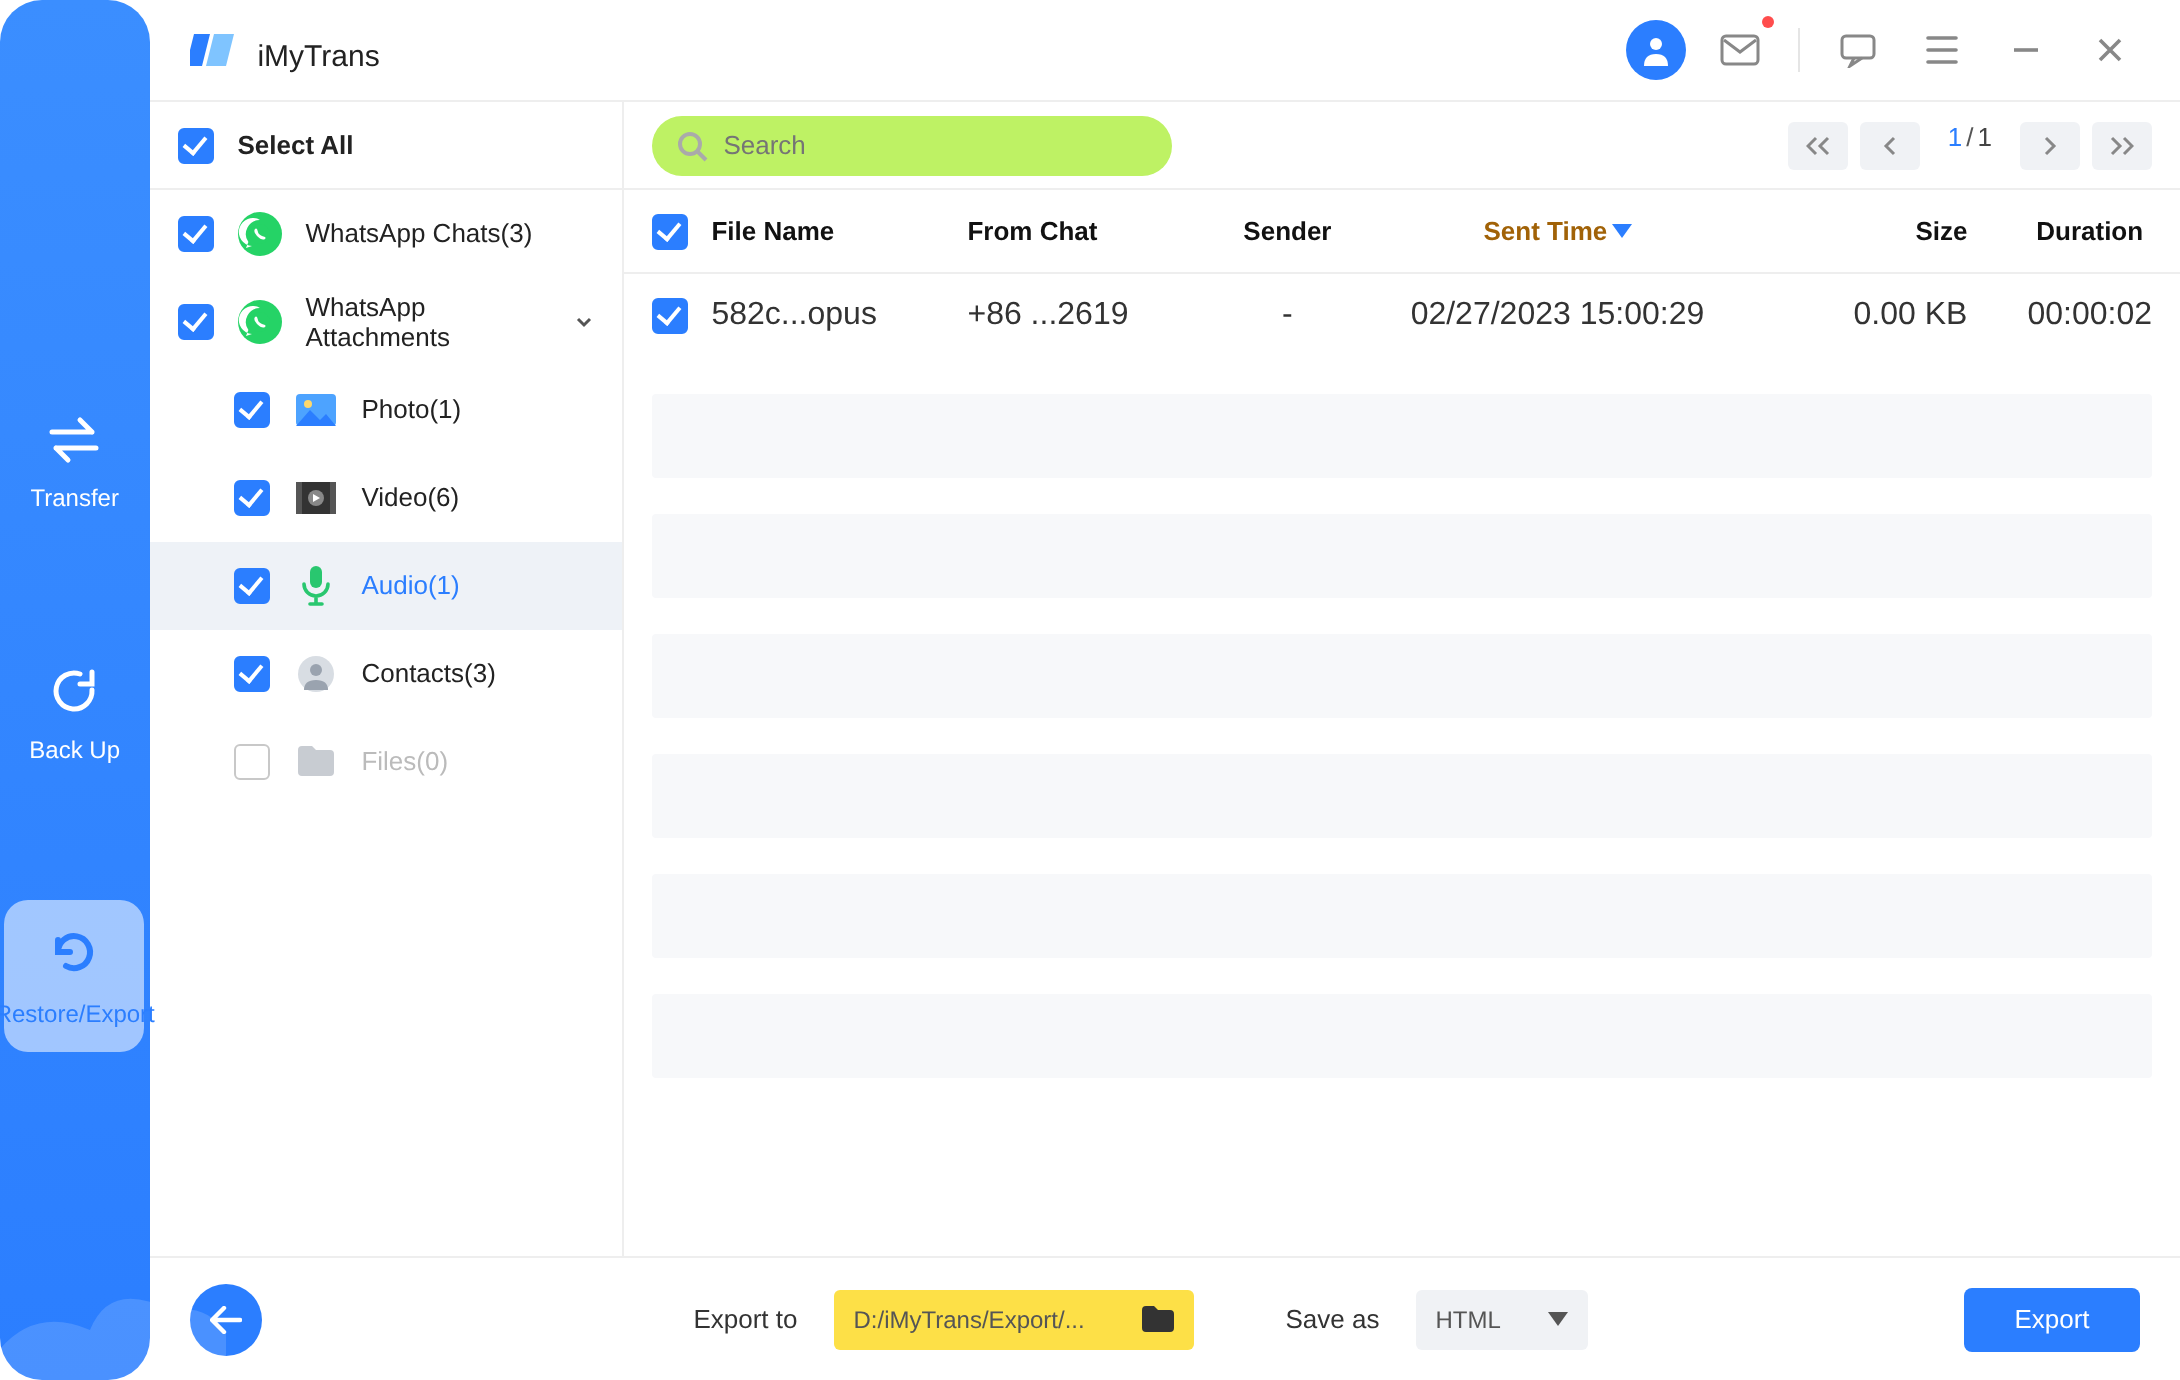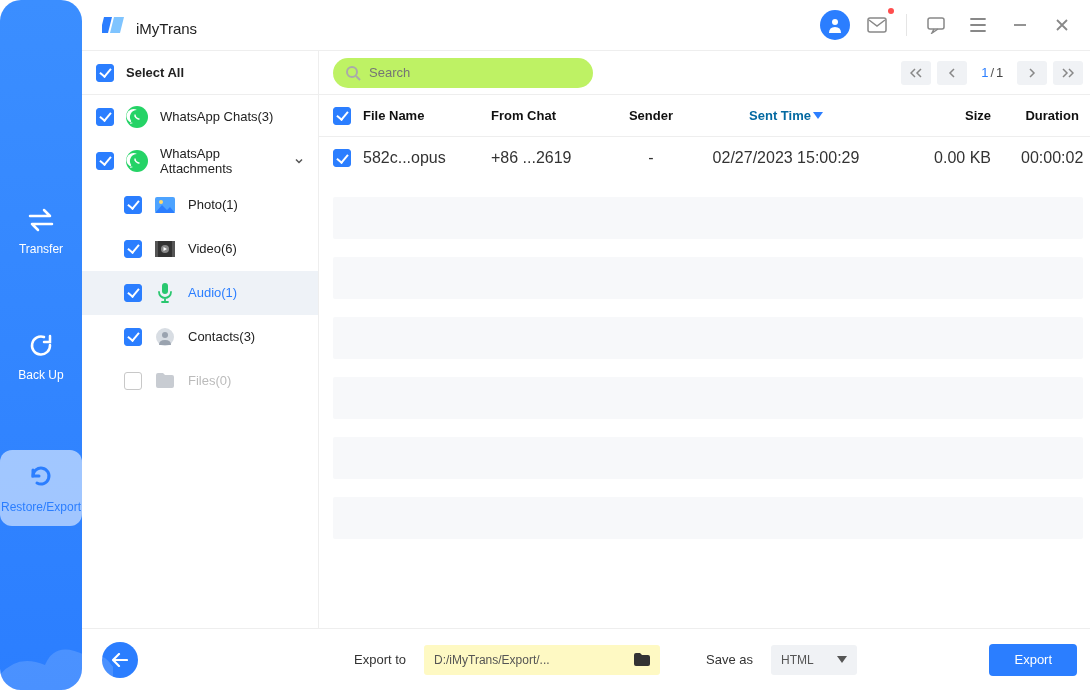--- a/index.html
+++ b/index.html
@@ -2,21 +2,21 @@
 <html><head>
 <meta charset="utf-8">
 <style>
 * { box-sizing: border-box; margin: 0; padding: 0; }
 body { font-family: -apple-system, BlinkMacSystemFont, "Segoe UI", Arial, sans-serif; background: #fff; width: 1090px; height: 690px; overflow: hidden; }
 .app { display: flex; height: 100%; }
 
 
 .rail { width: 113px; background: linear-gradient(180deg, #3b8eff 0%, #2b7eff 100%); display: flex; flex-direction: column; align-items: center; padding-top: 200px; position: relative; border-radius: 21px; }
 .rail-item { display: flex; flex-direction: column; align-items: center; color: #fff; font-size: 12px; margin-bottom: 60px; cursor: pointer; width: 100%; padding: 8px 0; }
-.rail-item.active { background: rgba(255,255,255,0.55); border-radius: 12px; width: 82px; padding: 12px 0; color:#fff; }
+.rail-item.active { background: rgba(255,255,255,0.55); border-radius: 12px; width: 70px; padding: 12px 0; color:#fff; }
 .rail-item .icon-wrap { margin-bottom: 10px; }
 .rail-cloud { position: absolute; bottom: 0; left: 0; width: 113px; height: 60px; }
 
 
 .main { flex: 1; display: flex; flex-direction: column; }
 
 
 .header { height: 50px; display: flex; align-items: center; padding: 0 20px; }
 .logo { display: flex; align-items: flex-end; gap: 10px; }
 .logo-mark { width: 24px; height: 24px; position: relative; }
@@ -43,48 +43,48 @@
 .tree-icon { width:22px; height:22px; display:flex; align-items:center; justify-content:center;}
 .chev { color:#888; }
 
 
 .content { flex:1; display:flex; flex-direction:column; }
 
 
 .toolbar { height: 44px; border-bottom: 1px solid #eee; display:flex; align-items:center; padding: 0 14px; gap: 12px; }
 .search { flex: 0 0 260px; height: 30px; background:#bef264; border-radius:15px; display:flex; align-items:center; padding:0 12px; gap:8px; color:#999; }
 .search input { border:none; background:transparent; outline:none; font-size:13px; flex:1; color:#333; }
-.pager { margin-left:auto; display:flex; align-items:center; gap:6px;padding-left:12px; }
+.pager { margin-left:auto; display:flex; align-items:flex-start; gap:6px;padding-left:12px; }
 .pbtn { width:30px; height:24px; background:#f0f2f5; border-radius:3px; display:flex; align-items:center; justify-content:center; cursor:pointer; color:#666; font-size:12px;}
 .pcount { margin:0 8px; font-size:13px; color:#2b7eff; font-weight:500; }
 .pcount .sep { color:#555; margin:0 2px; font-weight:400;}
 .pcount .t { color:#444; font-weight:400;}
 
 
 .table { display:flex; flex-direction:column; }
 .thead, .trow { display:flex; align-items:center; padding: 0 14px; }
 .thead { height:42px; border-bottom:1px solid #eee; font-size:13px; font-weight:600; color:#111;}
 .trow { height:42px; font-size:16px; color:#333;}
 .cell.chkcell { flex: 0 0 30px; }
 .cell.fname { flex: 0 0 128px; }
 .cell.from { flex: 0 0 110px; }
 .cell.sender { flex: 0 0 100px; text-align:center; }
 .cell.sent { flex: 0 0 170px; text-align:center; }
 .cell.size { flex: 0 0 120px; text-align:right; }
 .cell.dur { flex: 1; text-align:center; padding-left:30px;}
-.thead .sent { color:#0369a1; display:flex; align-items:center; justify-content:center; gap:2px;}
+.thead .sent { color:#a16207; display:flex; align-items:center; justify-content:center; gap:2px;}
 
 .empty-row { height:42px; margin:18px 14px 0 14px; background:#f7f8fa; border-radius:2px; }
 
 
 .footer { height: 62px; border-top:1px solid #eee; display:flex; align-items:center; padding:0 20px; gap:18px; }
 .back-btn { width:36px; height:36px; border-radius:50%; background:#2b7eff; display:flex; align-items:center; justify-content:center; cursor:pointer; }
 .footer .spacer { flex:0 0 180px; }
 .lbl { font-size:13px; color:#333; }
-.pathbox { width:236px; height:30px; background:#fef9c3; border-radius:3px; display:flex; align-items:center; padding:0 10px; font-size:12px; color:#555; gap:8px;}
+.pathbox { width:180px; height:30px; background:#fde047; border-radius:3px; display:flex; align-items:center; padding:0 10px; font-size:12px; color:#555; gap:8px;}
 .pathbox .txt { flex:1; white-space:nowrap; overflow:hidden; text-overflow:ellipsis;}
 .select { width:86px; height:30px; background:#f0f2f5; border-radius:3px; display:flex; align-items:center; justify-content:space-between; padding:0 10px; font-size:12px; color:#555; cursor:pointer;}
 .export-btn { margin-left:auto; width:88px; height:32px; background:#2b7eff; border-radius:4px; color:#fff; font-size:13px; display:flex; align-items:center; justify-content:center; cursor:pointer;}
 
 svg{display:block;}
 </style>
 </head>
 <body>
 
 <div class="app">

